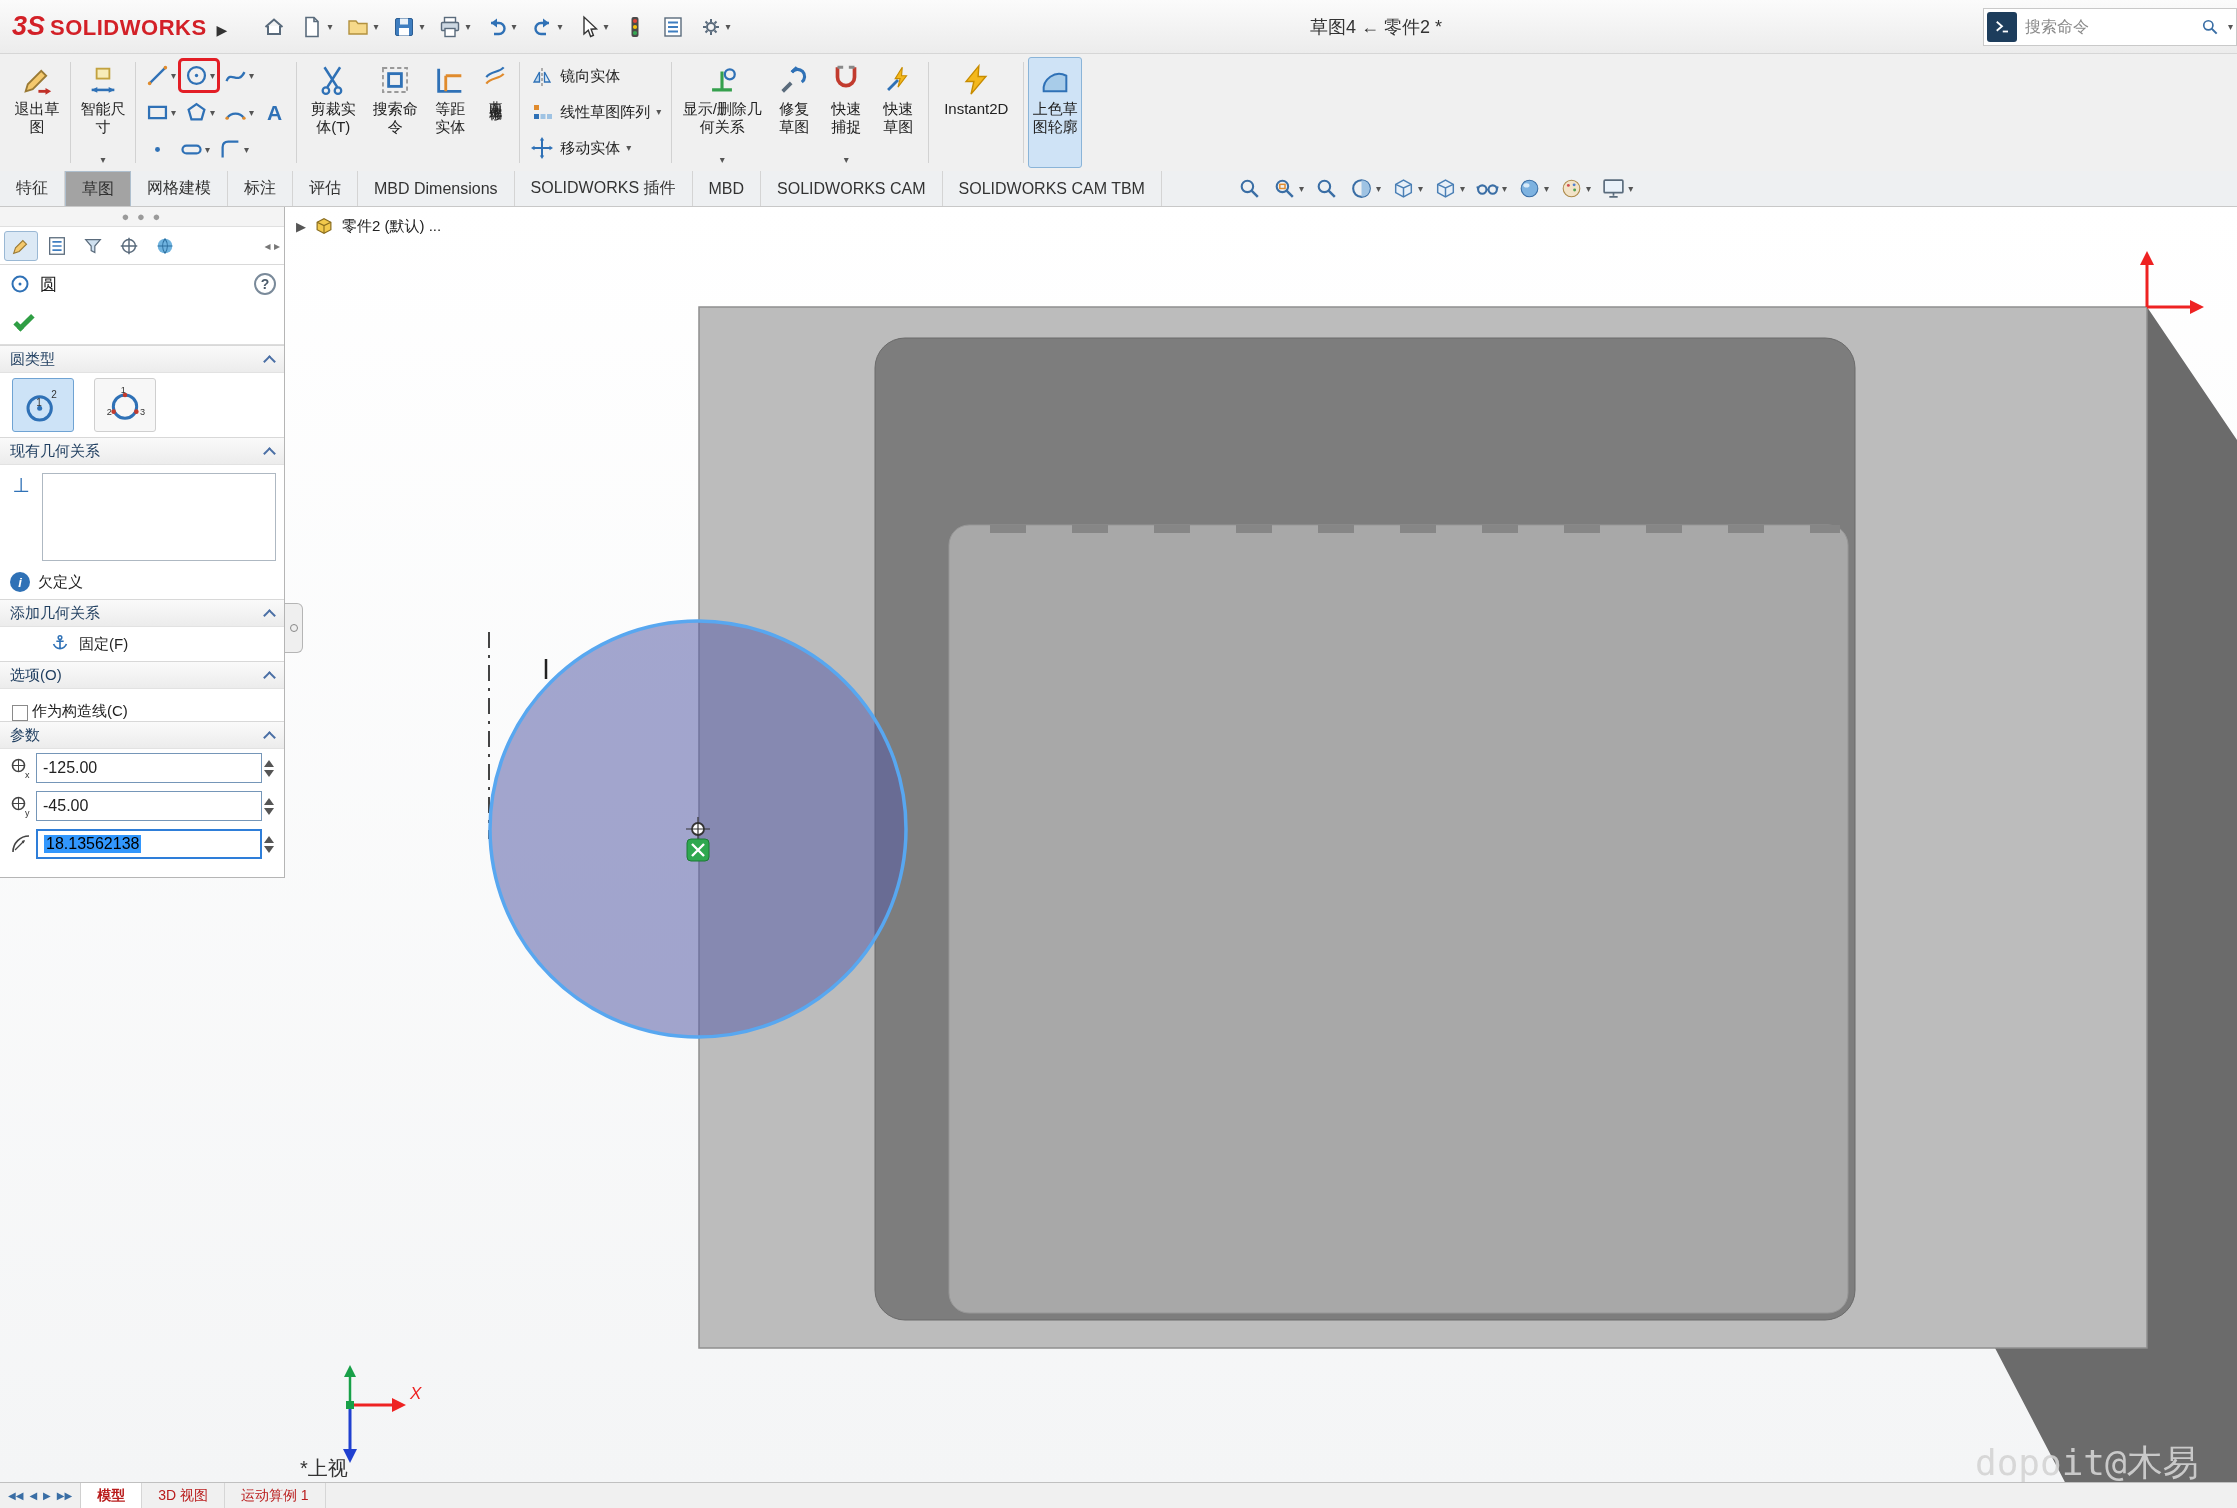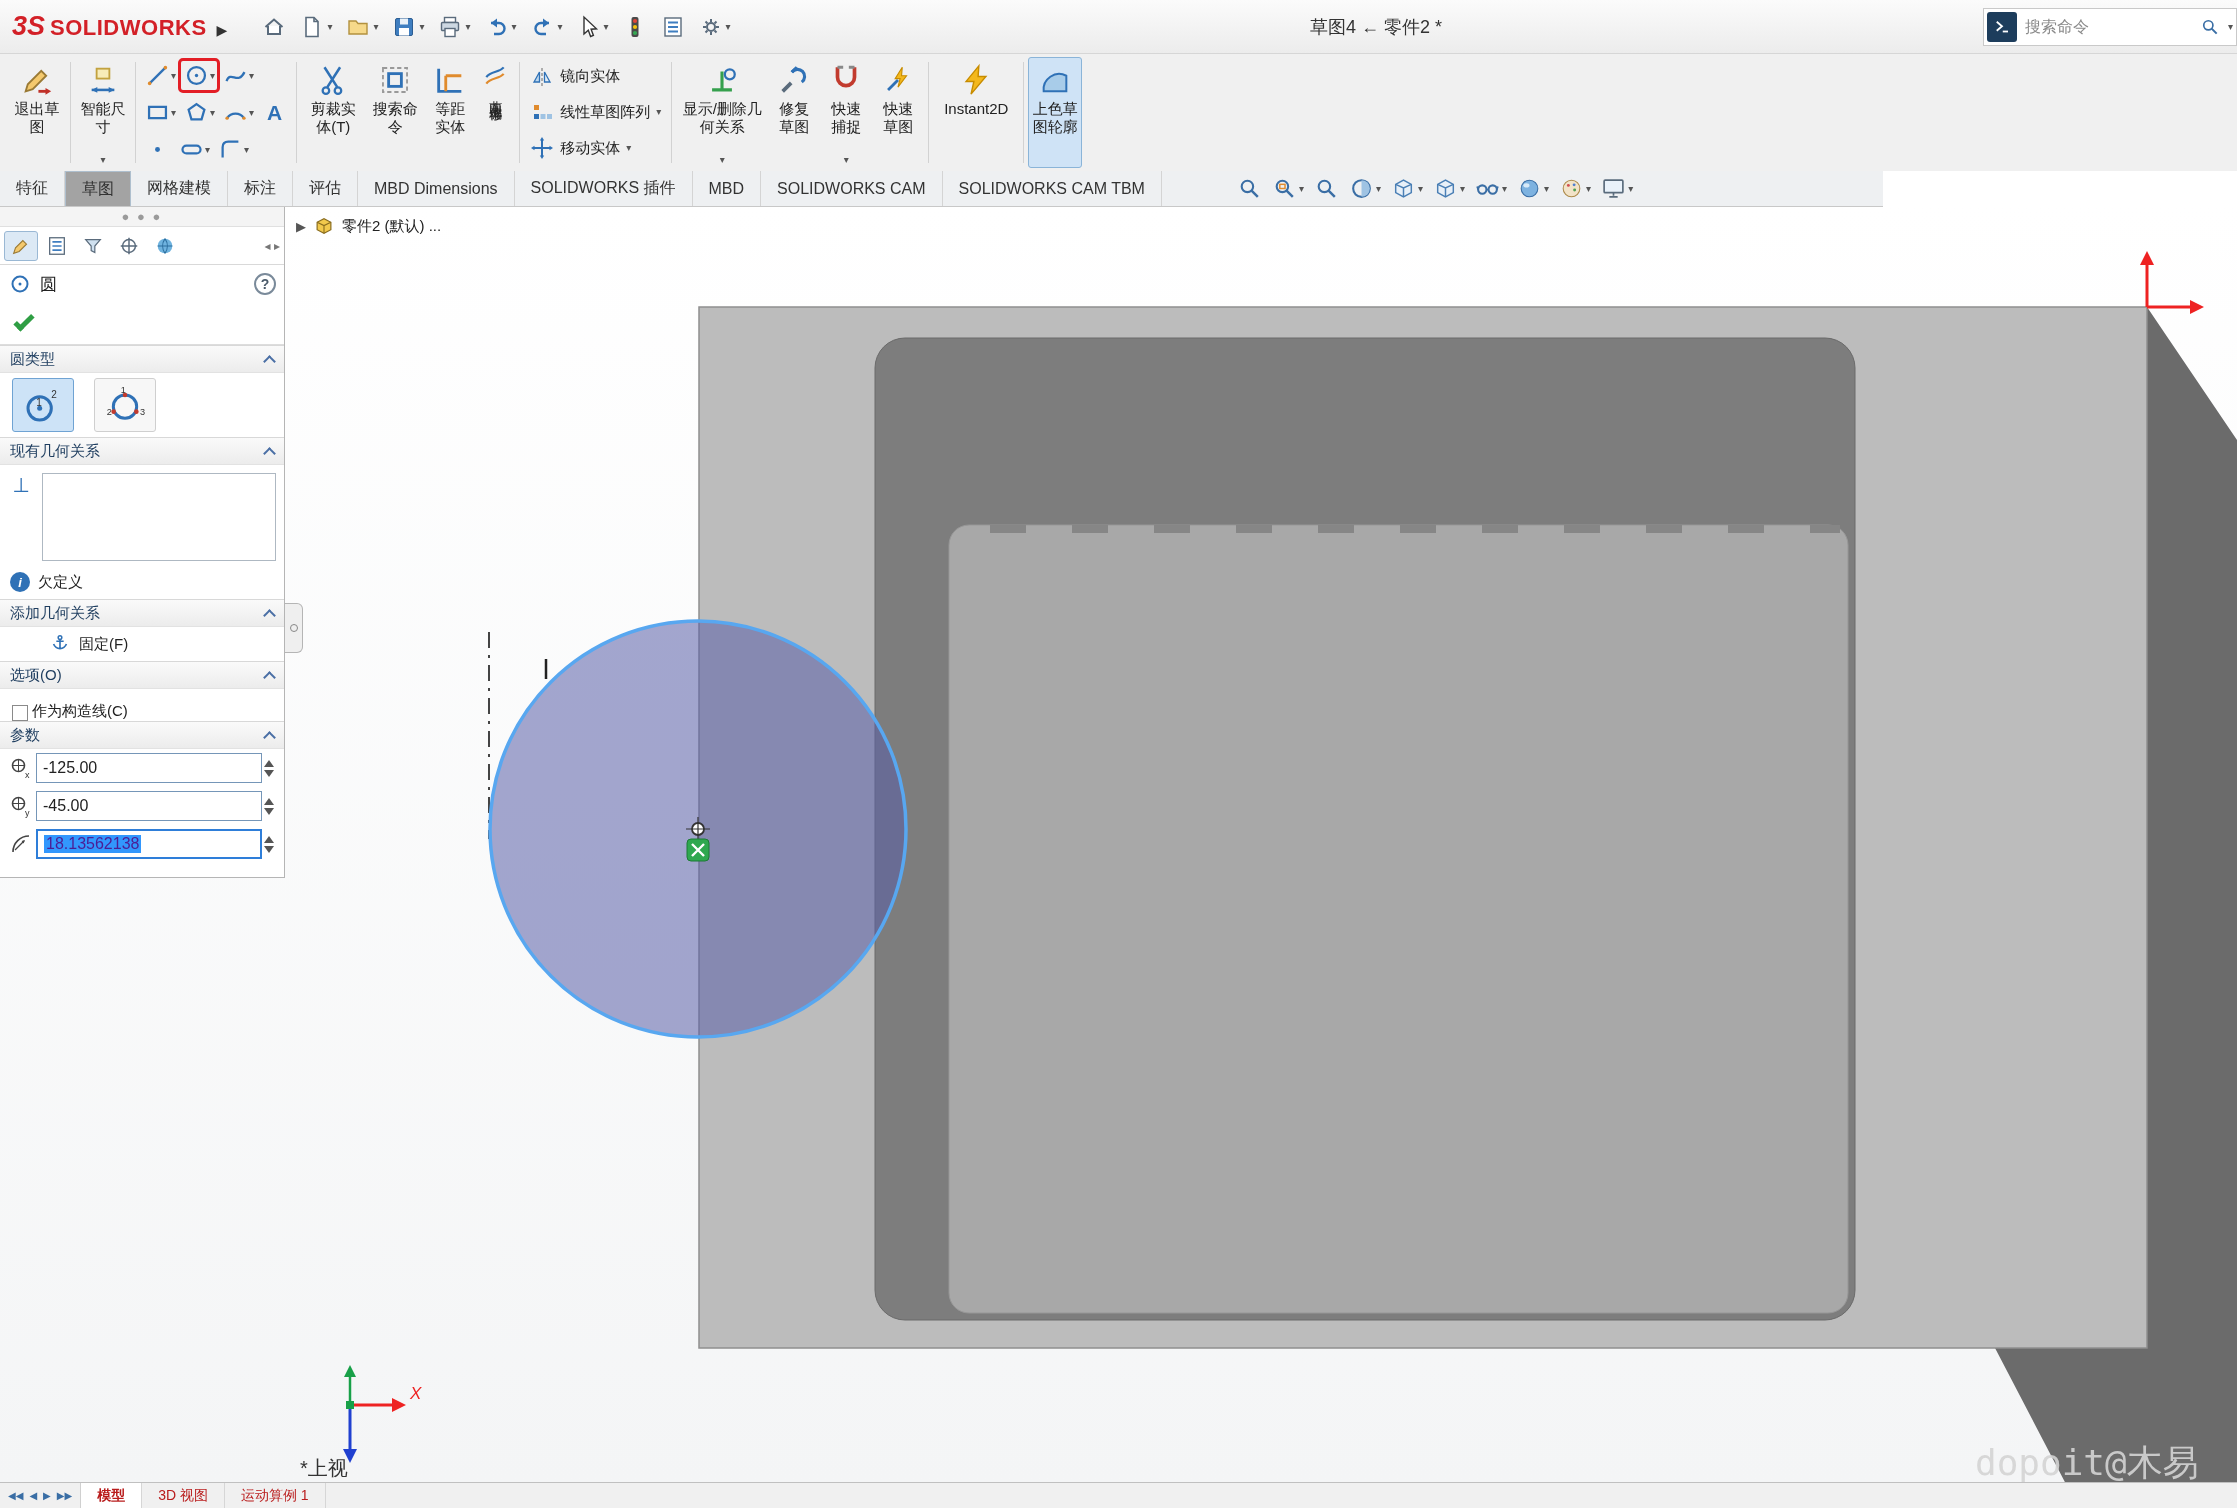--- a/index.html
+++ b/index.html
@@ -46,21 +46,21 @@
   .sg-cell.hl { outline: 3px solid #e31e26; }
   .sg-a { font-size: 21px; font-weight: bold; color: #2f71b6; padding: 0 6px; }
   .stack3 { display: flex; flex-direction: column; justify-content: space-around; padding: 2px 6px; }
   .stk-row { display: flex; align-items: center; gap: 6px; }
   .stk-row svg { width: 24px; height: 24px; }
   .vertbtn { display: flex; flex-direction: column; align-items: center; padding: 5px 2px; width: 40px; }
   .vertbtn svg { width: 26px; height: 26px; margin-bottom: 2px; }
   .vertbtn .vtxt { writing-mode: vertical-rl; font-size: 13px; letter-spacing: 2px; color: #222; }
 
   
-  .tabbar { position: absolute; left: 0; top: 171px; width: 1883px; height: 36px; background: #eef0f2;
+  .tabbar { position: absolute; left: 0; top: 171px; width: 2237px; height: 36px; background: #eef0f2;
             border-bottom: 1px solid #c8c8c8; display: flex; align-items: stretch; }
   .ctab { display: flex; align-items: center; padding: 0 16px; font-size: 16px; color: #333;
           border-right: 1px solid #d4d4d4; }
   .ctab.active { background: #a3a3a3; border: 1px solid #aebfce; border-bottom: none; }
   .hud { display: flex; align-items: center; gap: 10px; margin-left: 75px; }
   .hud-btn { display: flex; align-items: center; gap: 2px; }
   .hud-btn svg { width: 25px; height: 25px; }
 
   
   .viewport { position: absolute; left: 0; top: 207px; width: 2237px; height: 1275px;
@@ -107,21 +107,21 @@
   .pm-fixed { height: 34px; display: flex; align-items: center; gap: 8px; padding: 0 10px; margin-left: 39px; }
   .pm-fixed svg { width: 22px; height: 22px; }
   .pm-opt { height: 32px; display: flex; align-items: flex-end; gap: 4px; padding: 0 12px; }
   .cbx { width: 16px; height: 16px; border: 1px solid #8a8a8a; background: #fff; }
   .pm-param { height: 38px; display: flex; align-items: center; gap: 0; padding: 0 8px 0 6px; }
   .picon { width: 30px; display: flex; align-items: center; justify-content: center; }
   .picon svg { width: 24px; height: 24px; }
   .pfield { flex: 1; height: 30px; border: 1px solid #7596b8; background: #fff;
             display: flex; align-items: center; padding: 0 6px; font-size: 16px; }
   .pfield.sel { border: 2px solid #2e7ed9; }
-  .pfield.sel span { background: #3297fd; color: #4c1d95; padding: 0 2px; }
+  .pfield.sel span { background: #3297fd; color: #000000; padding: 0 2px; }
   .spin { display: flex; flex-direction: column; gap: 3px; padding: 2px; }
   .spin .up { width: 0; height: 0; border-left: 5px solid transparent; border-right: 5px solid transparent; border-bottom: 7px solid #555; }
   .spin .dn { width: 0; height: 0; border-left: 5px solid transparent; border-right: 5px solid transparent; border-top: 7px solid #555; }
   .pm-handle { position: absolute; left: 285px; top: 603px; width: 18px; height: 50px; z-index: 6;
                background: #efefef; border: 1px solid #b5b5b5; border-left: none; border-radius: 0 6px 6px 0;
                display: flex; align-items: center; justify-content: center; }
   .pm-handle .dot { width: 8px; height: 8px; border: 1.5px solid #888; border-radius: 50%; }
 
   
   .bottombar { position: absolute; left: 0; top: 1482px; width: 2237px; height: 26px; background: #f0f0f0;

